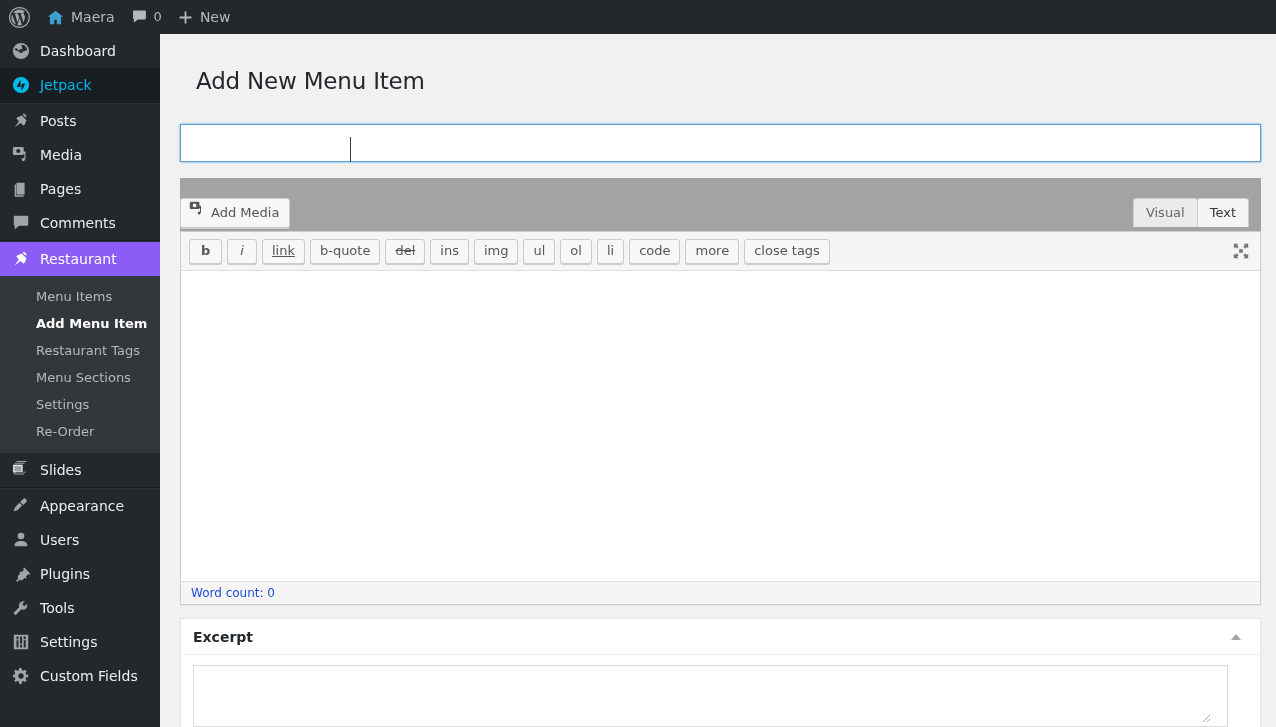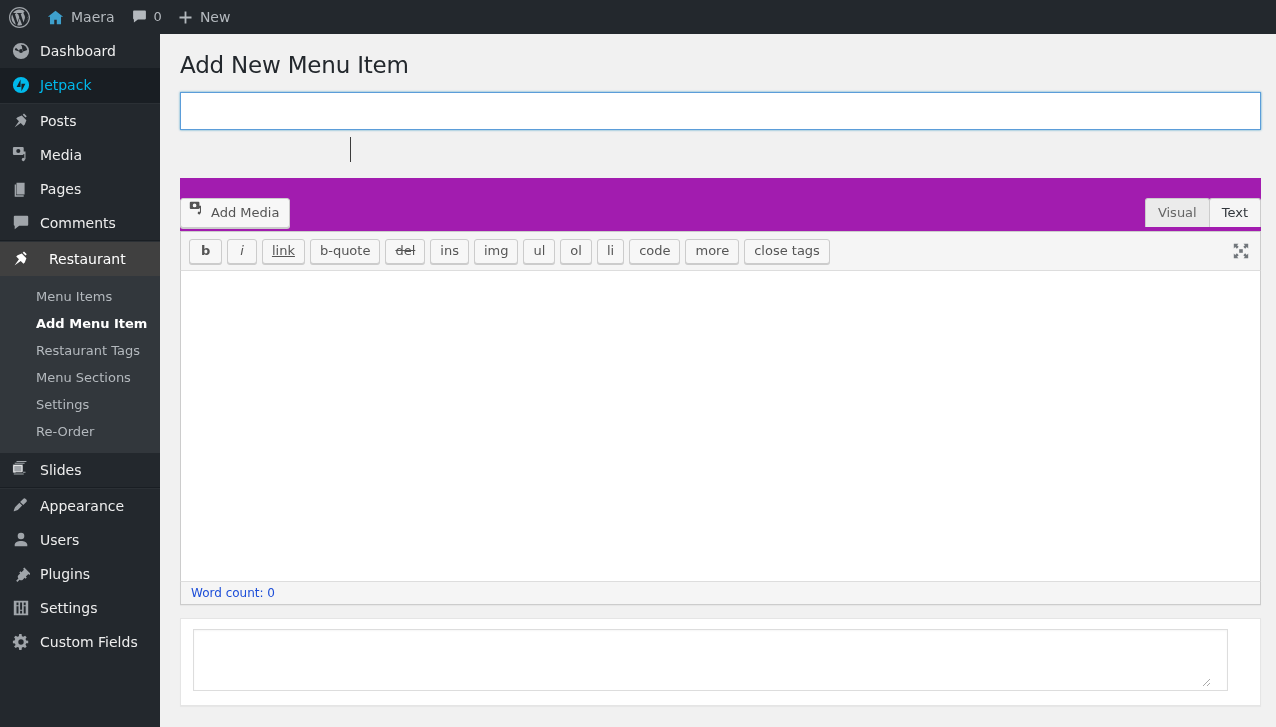--- a/index.html
+++ b/index.html
@@ -60,24 +60,23 @@
     line-height: 18px;
   }
   .menu-top .mi {
     width: 20px; height: 20px;
     margin-right: 9px;
     display: flex; align-items: center; justify-content: center;
     flex: 0 0 20px;
   }
   .menu-top .mi svg { display:block; }
   .menu-top.current {
-    background: #404040;
+    background: #8b5cf6;
     color: #fff;
     font-weight: 400;
-    gap: 9px;
   }
   .menu-top.hovered {
     background: #191e23;
     color: #00b9eb;
   }
   .menu-top.hovered .mi svg { fill: #00b9eb !important; }
   .menu-top.current .mi svg { fill: #fff !important; }
   .menu-sep {
     height: 1px; margin: 0;
     background: transparent;
@@ -101,21 +100,21 @@
     top: 34px; left: 160px;
     width: 1116px; height: 693px;
     background: #f1f1f1;
     overflow: hidden;
   }
   #page-title {
     font-size: 23px;
     font-weight: 400;
     color: #23282d;
     line-height: 29px;
-    margin: 0;
+    margin: 16px;
     padding: 17px 0 12px 20px;
     letter-spacing: -0.2px;
   }
   #titlediv {
     margin: 0 15px 0 20px;
   }
   #title-input {
     display: block;
     width: 1081px;
     height: 38px;
@@ -138,21 +137,21 @@
   }
 
   
   #postdivrich {
     position: absolute;
     left: 20px; top: 144px;
     width: 1081px;
   }
   #wp-content-editor-tools {
     position: relative;
-    background: #a21caf;
+    background: #a3a3a3;
     padding-top: 20px;
     height: 53px;
   }
   #insert-media-button {
     position: absolute;
     left: 0; top: 20px;
     display: flex; align-items: center;
     height: 30px;
     padding: 0 10px 0 8px;
     background: #f7f7f7;
@@ -160,21 +159,21 @@
     border-radius: 3px;
     color: #555;
     font-size: 13px;
     line-height: 28px;
     cursor: pointer;
     box-shadow: 0 1px 0 #ccc;
   }
   #insert-media-button .media-ico { margin-right: 6px; display:block; }
   .editor-tabs {
     position: absolute;
-    right: 0; top: 20px;
+    right: 12px; top: 20px;
     display: flex;
   }
   .ed-tab {
     height: 29px;
     padding: 0 12px;
     font-size: 13px;
     line-height: 27px;
     cursor: pointer;
     border: 1px solid #ccc;
     border-bottom: none;
@@ -447,20 +446,28 @@
       </span>
       <span>Users</span>
     </div>
     <div class="menu-top">
       <span class="mi">
         <svg width="18" height="18" viewBox="0 0 20 20" fill="#a0a5aa">
           <path d="M13.7 2.8l-1.4 1.4 1 1-2.8 2.8-1-1-1.4 1.4 1 1-2 2c-1 1-1 2.5 0 3.5l-2.5 2.5 1.4 1.4 2.5-2.5c1 1 2.5 1 3.5 0l2-2 1 1 1.4-1.4-1-1 2.8-2.8 1 1 1.4-1.4-6.9-6.9z"></path>
         </svg>
       </span>
       <span>Plugins</span>
+    </div>
+    <div class="menu-top">
+      <span class="mi">
+        <svg width="18" height="18" viewBox="0 0 20 20" fill="#a0a5aa">
+          <path d="M16.8 5.3a4.9 4.9 0 0 1-6.4 6.2l-5.6 5.6a1.7 1.7 0 0 1-2.4-2.4l5.6-5.6a4.9 4.9 0 0 1 6.2-6.4l-2.5 2.5.6 2.1 2.1.6 2.4-2.6z"></path>
+        </svg>
+      </span>
+      <span>Tools</span>
     </div>
     <div class="menu-top">
       <span class="mi">
         <svg width="18" height="18" viewBox="0 0 20 20" fill="#a0a5aa">
           <path d="M2 2h16v16H2zM5 4h2.2v3H5zM5 8h2.2v8H5zM9 4h2.2v8H9zM9 13h2.2v3H9zM13 4h2.2v3H13zM13 8h2.2v8H13z" fill-rule="evenodd"></path>
         </svg>
       </span>
       <span>Settings</span>
     </div>
     <div class="menu-top">
@@ -527,20 +534,26 @@
     </div>
 
     <textarea id="content-textarea" style=""></textarea>
 
     <div id="post-status-info">
       <span id="wp-word-count">Word count: 0</span>
     </div>
   </div>
 
   <div id="postexcerpt">
+    <div class="postbox-header">
+      <h2 class="postbox-title">Excerpt</h2>
+      <span class="handle-toggle">
+        <span class="tri-up"></span>
+      </span>
+    </div>
     <div class="postbox-inside">
       <textarea id="excerpt" style=""></textarea>
       <svg class="resize-grip" viewBox="0 0 10 10" stroke="#aaa" stroke-width="1">
         <line x1="9" y1="2" x2="2" y2="9"></line>
         <line x1="9" y1="6" x2="6" y2="9"></line>
       </svg>
     </div>
   </div>
 
 </div>

